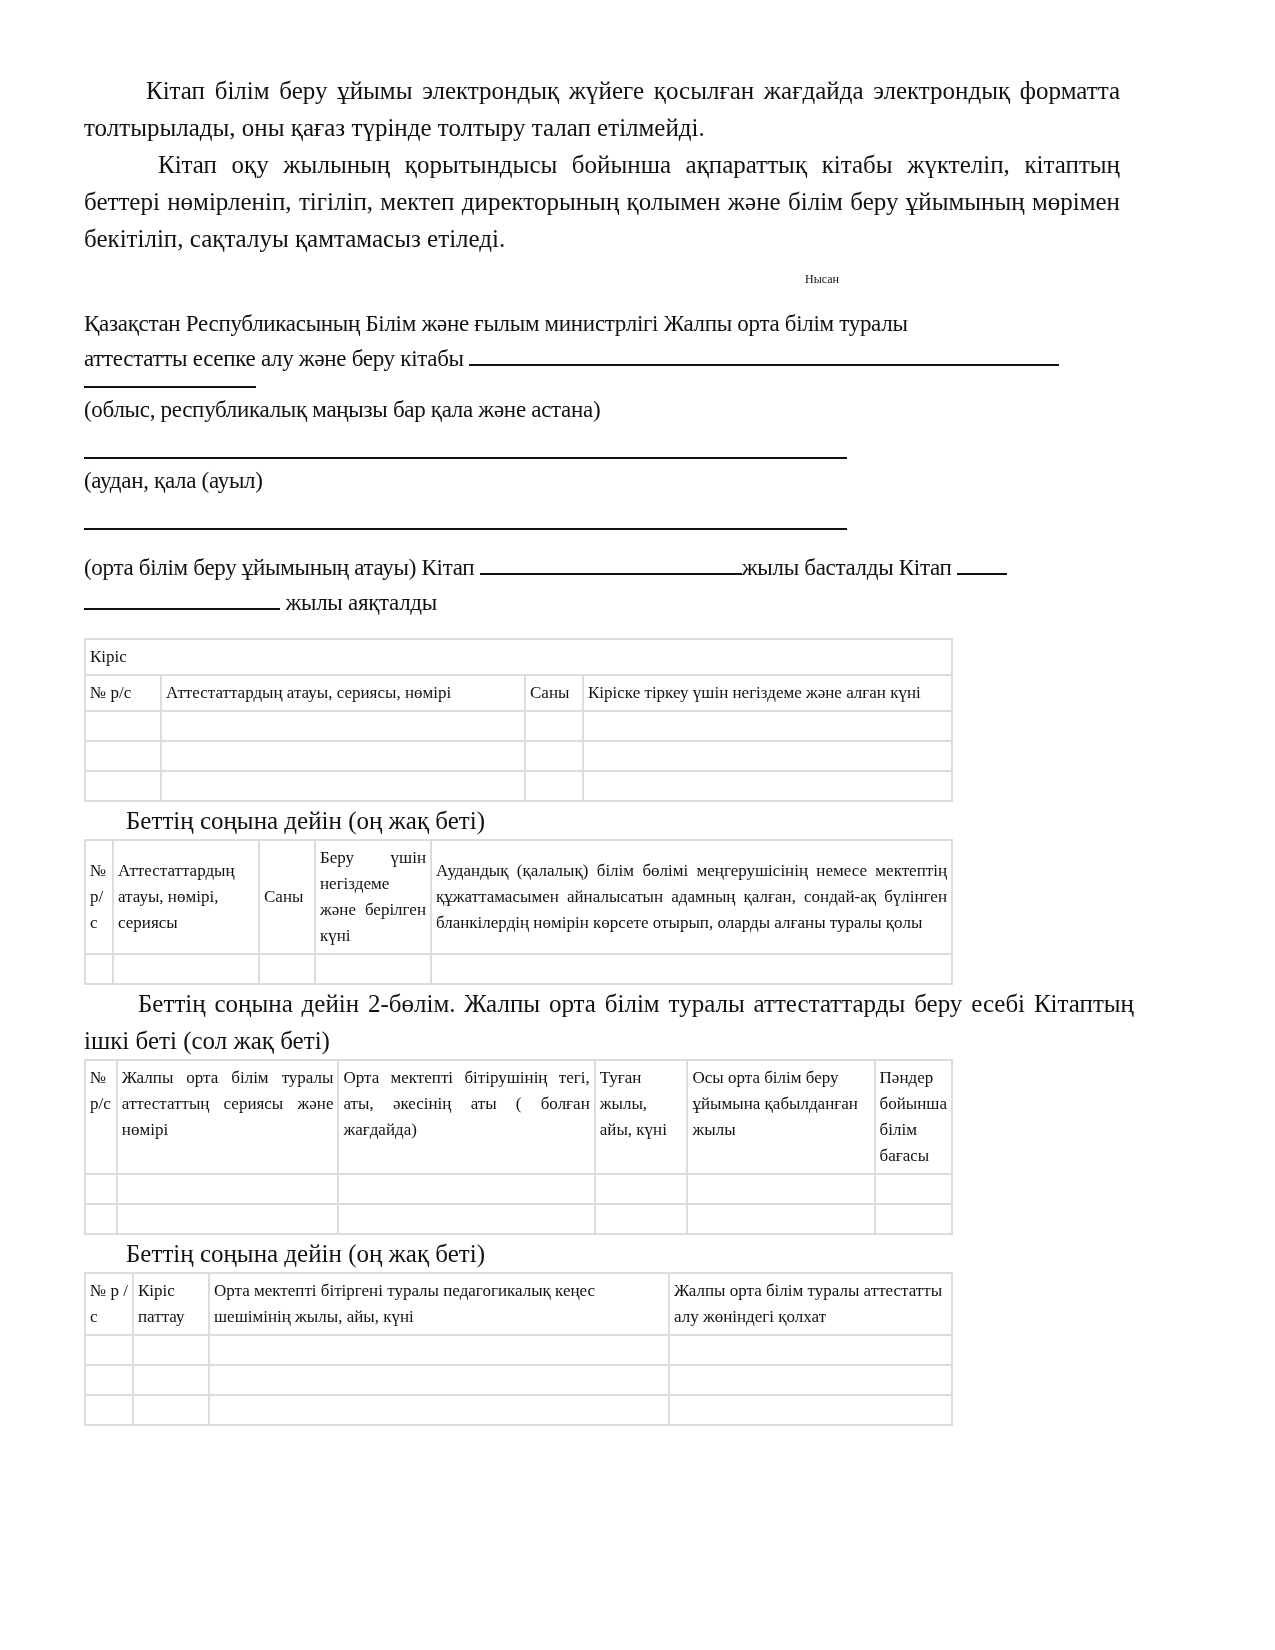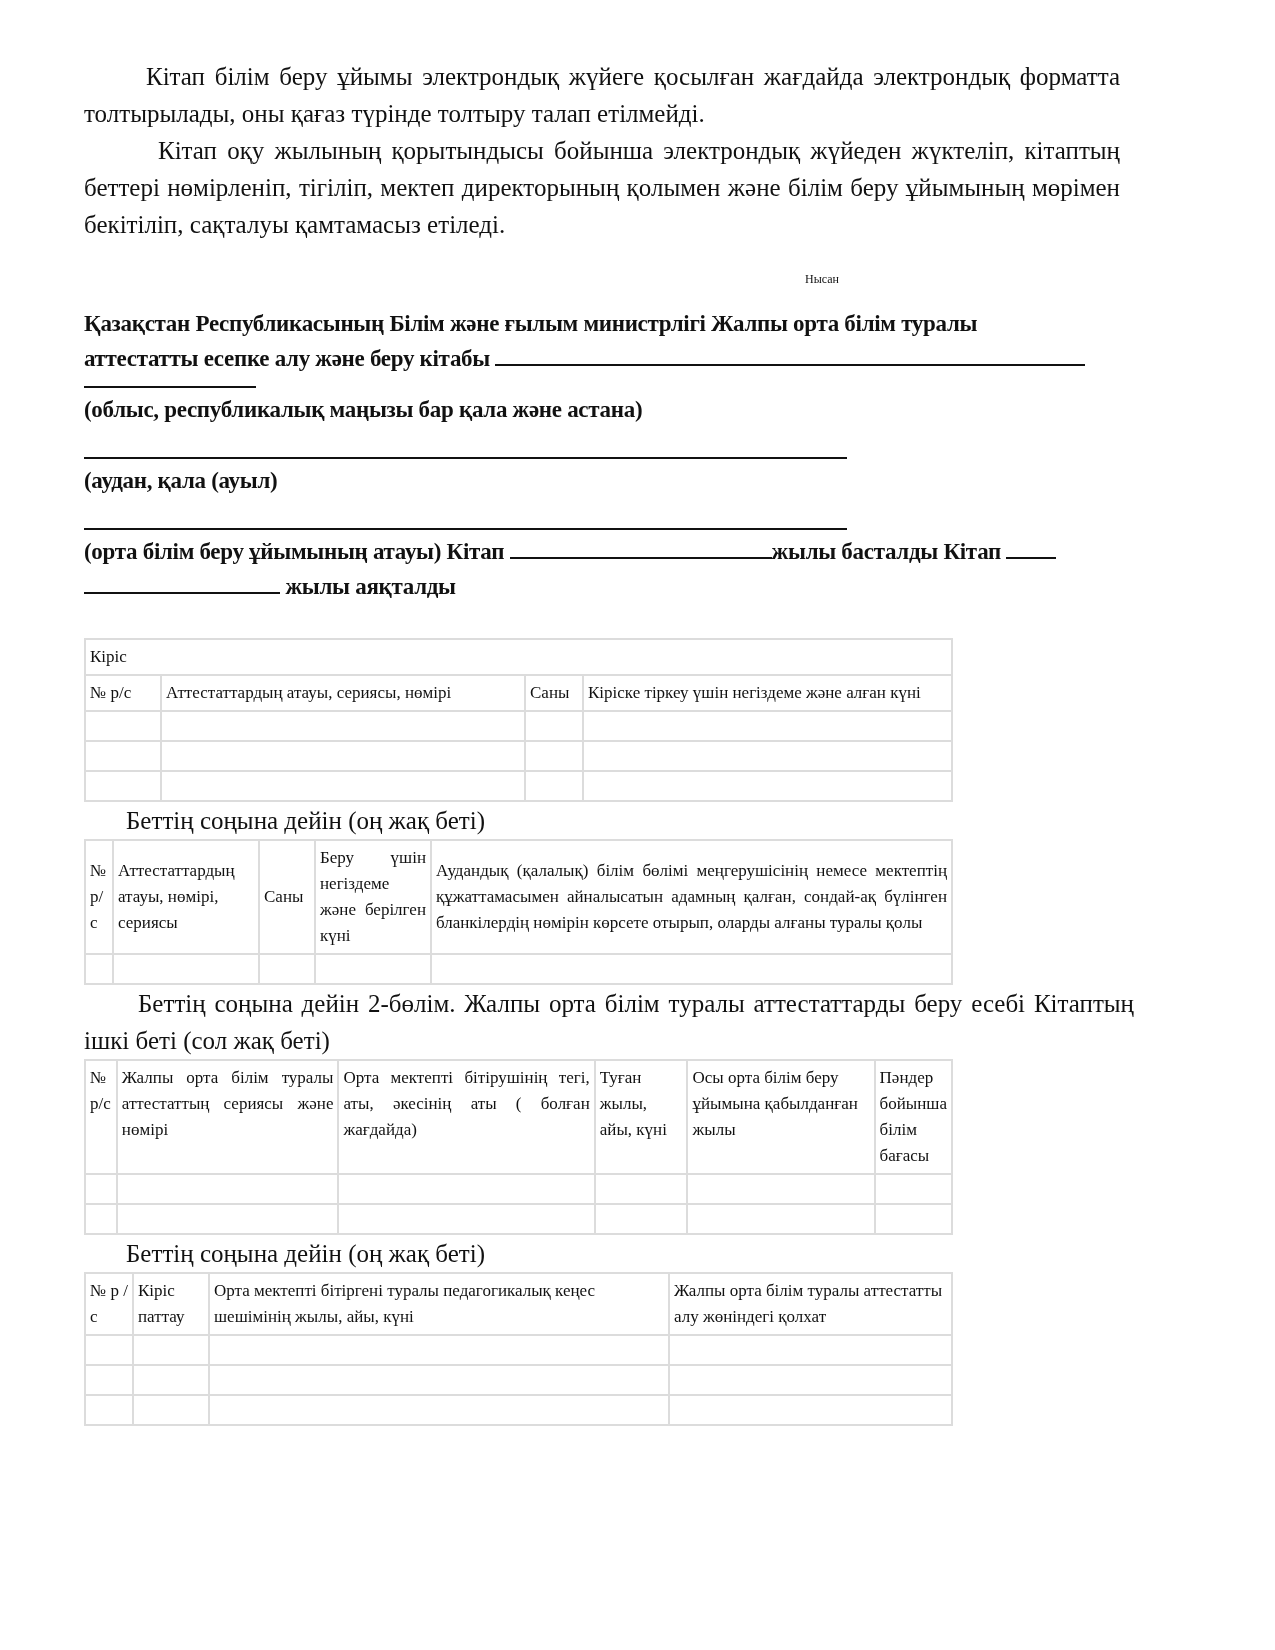--- a/index.html
+++ b/index.html
@@ -3,52 +3,52 @@
 <meta charset="utf-8">
 <style>
   html, body { margin: 0; padding: 0; background: #ffffff; }
   body { width: 1275px; height: 1650px; position: relative; overflow: hidden;
          font-family: "Liberation Serif", "DejaVu Serif", serif; color: #111; }
   .page { position: absolute; left: 84px; top: 0; width: 1050px; }
   .p { font-size: 25px; line-height: 37px; text-align: justify; margin: 0; }
   .indent { text-indent: 62px; }
   .indent2 { text-indent: 74px; }
   .nysan { position: absolute; left: 845px; top: 272px; font-size: 12px; }
-  .bold { font-weight: bold; font-size: 23px; line-height: 35px; letter-spacing: -0.3px; margin: 0; }
+  .bold { font-weight: normal; font-size: 23px; line-height: 35px; letter-spacing: -0.3px; margin: 0; }
   .blank { display: inline-block; border-bottom: 2px solid #111; height: 22px; vertical-align: baseline; }
   .blankline { border-bottom: 2px solid #111; height: 0; }
   table.t { border-collapse: collapse; width: 869px; font-size: 17px; line-height: 26px; }
   table.t td { border: 2px solid #dcdcdc; padding: 4px 4px; vertical-align: top; }
   .just { text-align: justify; }
   .sec { font-size: 25px; line-height: 37px; margin: 0; }
 </style>
 </head>
 <body>
 
 <div class="page">
 
-  <div style="position:absolute; top:58px; width:1036px;">
+  <div style="position:absolute; top:72px; width:1036px;">
     <p class="p indent">Кітап білім беру ұйымы электрондық жүйеге қосылған жағдайда электрондық форматта толтырылады, оны қағаз түрінде толтыру талап етілмейді.</p>
-    <p class="p indent2">Кітап оқу жылының қорытындысы бойынша электрондық жүйеден жүктеліп, кітаптың беттері нөмірленіп, тігіліп, мектеп директорының қолымен және білім беру ұйымының мөрімен бекітіліп, сақталуы қамтамасыз етіледі.</p>
+    <p class="p indent2">Кітап оқу жылының қорытындысы бойынша ақпараттық кітабы жүктеліп, кітаптың беттері нөмірленіп, тігіліп, мектеп директорының қолымен және білім беру ұйымының мөрімен бекітіліп, сақталуы қамтамасыз етіледі.</p>
   </div>
 
   <div class="nysan" style="left:721px;">Нысан</div>
 
   <div style="position:absolute; top:306px; width:1050px;">
     <p class="bold">Қазақстан Республикасының Білім және ғылым министрлігі Жалпы орта білім туралы</p>
     <p class="bold">
       <span>аттестатты есепке алу және беру кітабы</span>
       <span class="blank" style="width:590px;"></span>
     </p>
     <div class="blankline" style="width:172px; margin-top:10px;"></div>
     <p class="bold" style="margin-top:4px;">(облыс, республикалық маңызы бар қала және астана)</p>
     <div class="blankline" style="width:763px; margin-top:30px;"></div>
     <p class="bold" style="margin-top:4px;">(аудан, қала (ауыл)</p>
     <div class="blankline" style="width:763px; margin-top:30px;"></div>
-    <p class="bold" style="margin-top:4px;">
+    <p class="bold" style="margin-top:20px;">
       <span>(орта білім беру ұйымының атауы) Кітап</span>
       <span class="blank" style="width:262px;"></span><span>жылы басталды Кітап</span>
       <span class="blank" style="width:50px;"></span>
     </p>
     <p class="bold">
       <span class="blank" style="width:196px;"></span>
       <span>жылы аяқталды</span>
     </p>
   </div>
 

